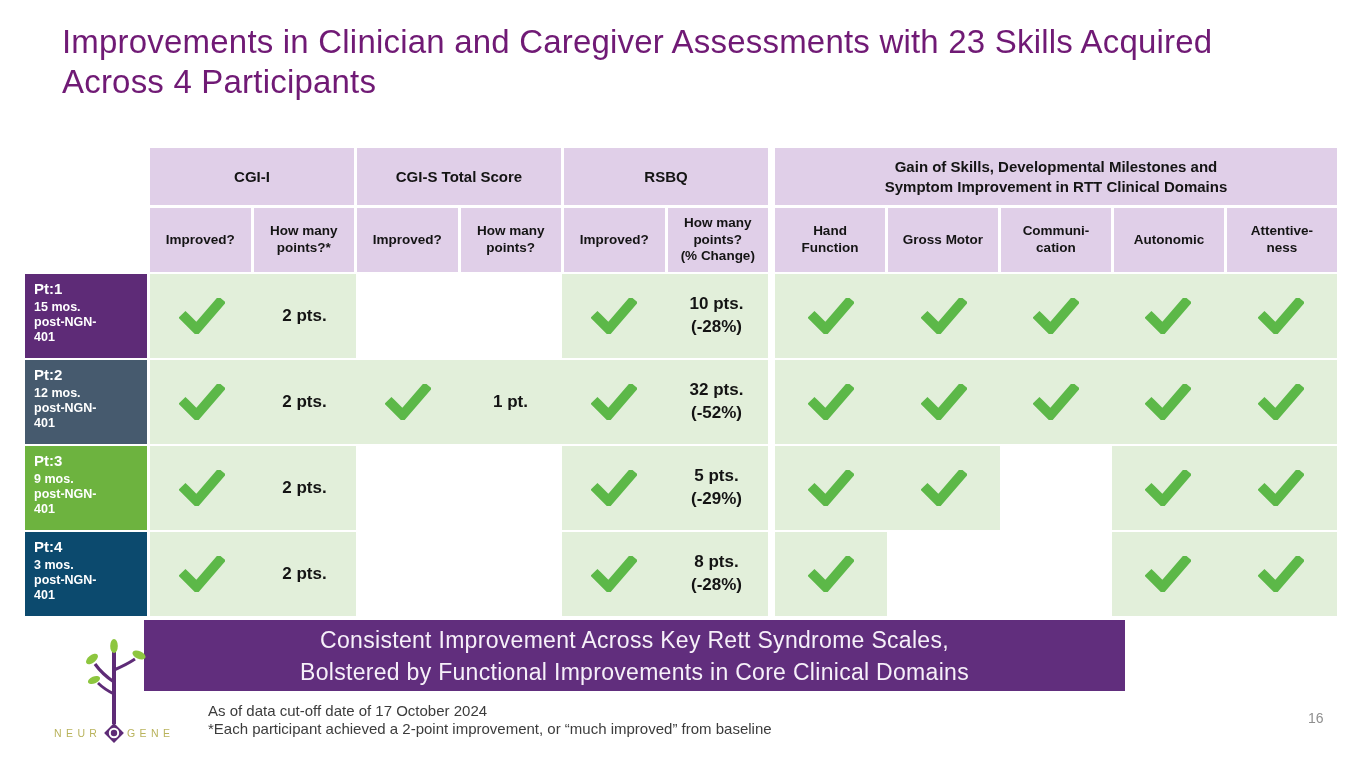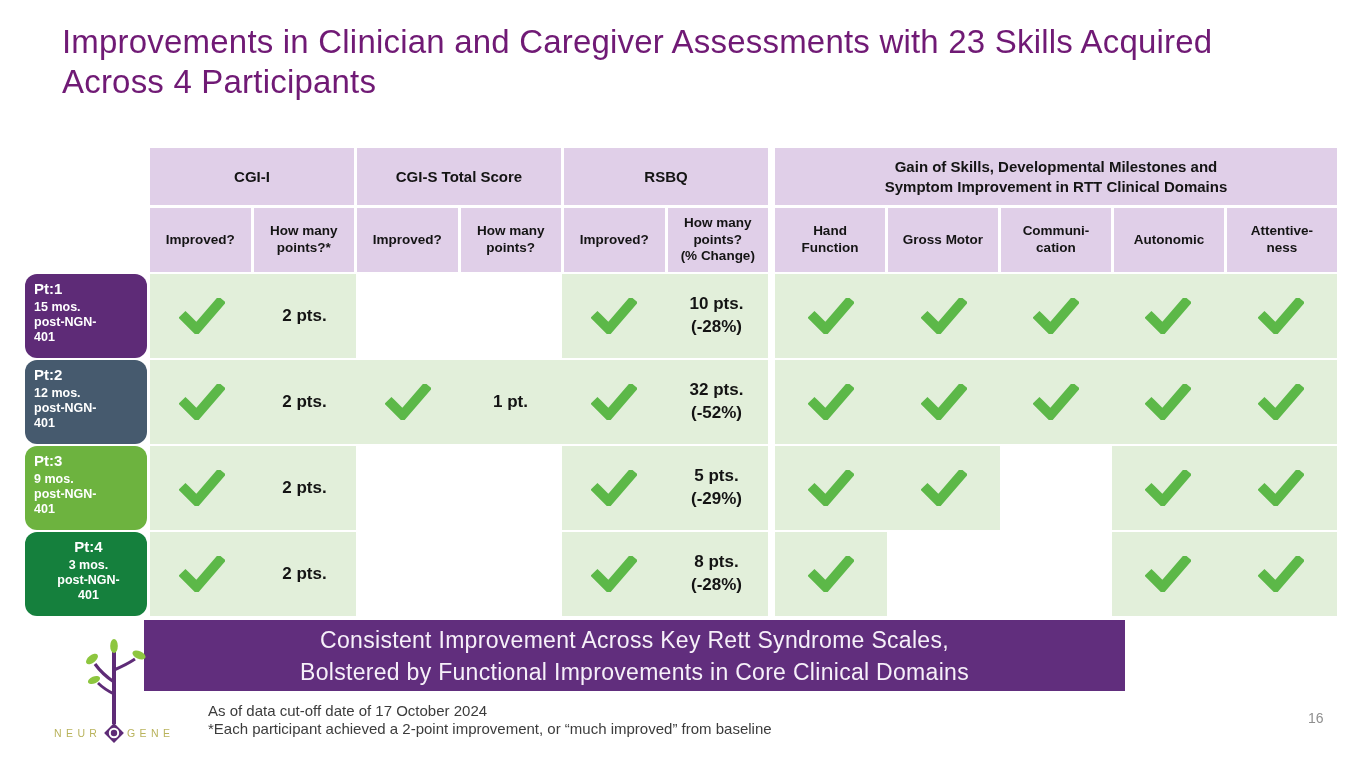--- a/index.html
+++ b/index.html
@@ -26,21 +26,21 @@
   }
   .sub-row{margin-top:3px;}
   .sub-cell{
     flex:1;background:#e0cfe8;display:flex;align-items:center;justify-content:center;
     text-align:center;font-weight:700;font-size:13.5px;color:#141414;height:64px;
     white-space:pre-line;line-height:1.25;
   }
   .data-row{display:flex;margin-top:2px;height:84px;}
   .label-cell{
     width:122px;margin-right:3px;flex:none;box-sizing:border-box;
-    color:#ffffff;padding:7px 4px 0 9px;border-radius:12px;
+    color:#ffffff;padding:7px 4px 0 9px;
   }
   .label-cell .pt{font-size:15px;font-weight:700;line-height:1.1;}
   .label-cell .tp{font-size:12.5px;font-weight:700;line-height:1.22;white-space:pre-line;margin-top:2px;}
   .scale-cell{width:206px;flex:none;display:flex;}
   .cell-on{background:#e2efda;}
   .cell-off{background:#ffffff;}
   .half{flex:1;display:flex;align-items:center;justify-content:center;}
   .pts{
     font-size:17px;font-weight:700;color:#141414;white-space:pre-line;
     text-align:center;line-height:1.35;
@@ -290,21 +290,21 @@
             </svg>
           </div>
           <div class="domain-cell cell-on">
             <svg viewBox="0 0 24 20" class="check">
               <path d="M2.8 11 L9 17.2 L21.4 2.8" fill="none" stroke="#5cb848" stroke-width="5.4" stroke-linecap="square" stroke-linejoin="miter"></path>
             </svg>
           </div>
         </div>
       </div>
       <div class="data-row">
-        <div class="label-cell" style="background: #15803d; text-align: center;">
+        <div class="label-cell" style="background: #0c4a6e;">
           <div class="pt">Pt:4</div>
           <div class="tp">3 mos.
 post-NGN-
 401</div>
         </div>
         <div class="left-block">
           <div class="scale-cell cell-on">
             <div class="half">
               <svg viewBox="0 0 24 20" class="check">
                 <path d="M2.8 11 L9 17.2 L21.4 2.8" fill="none" stroke="#5cb848" stroke-width="5.4" stroke-linecap="square" stroke-linejoin="miter"></path>

